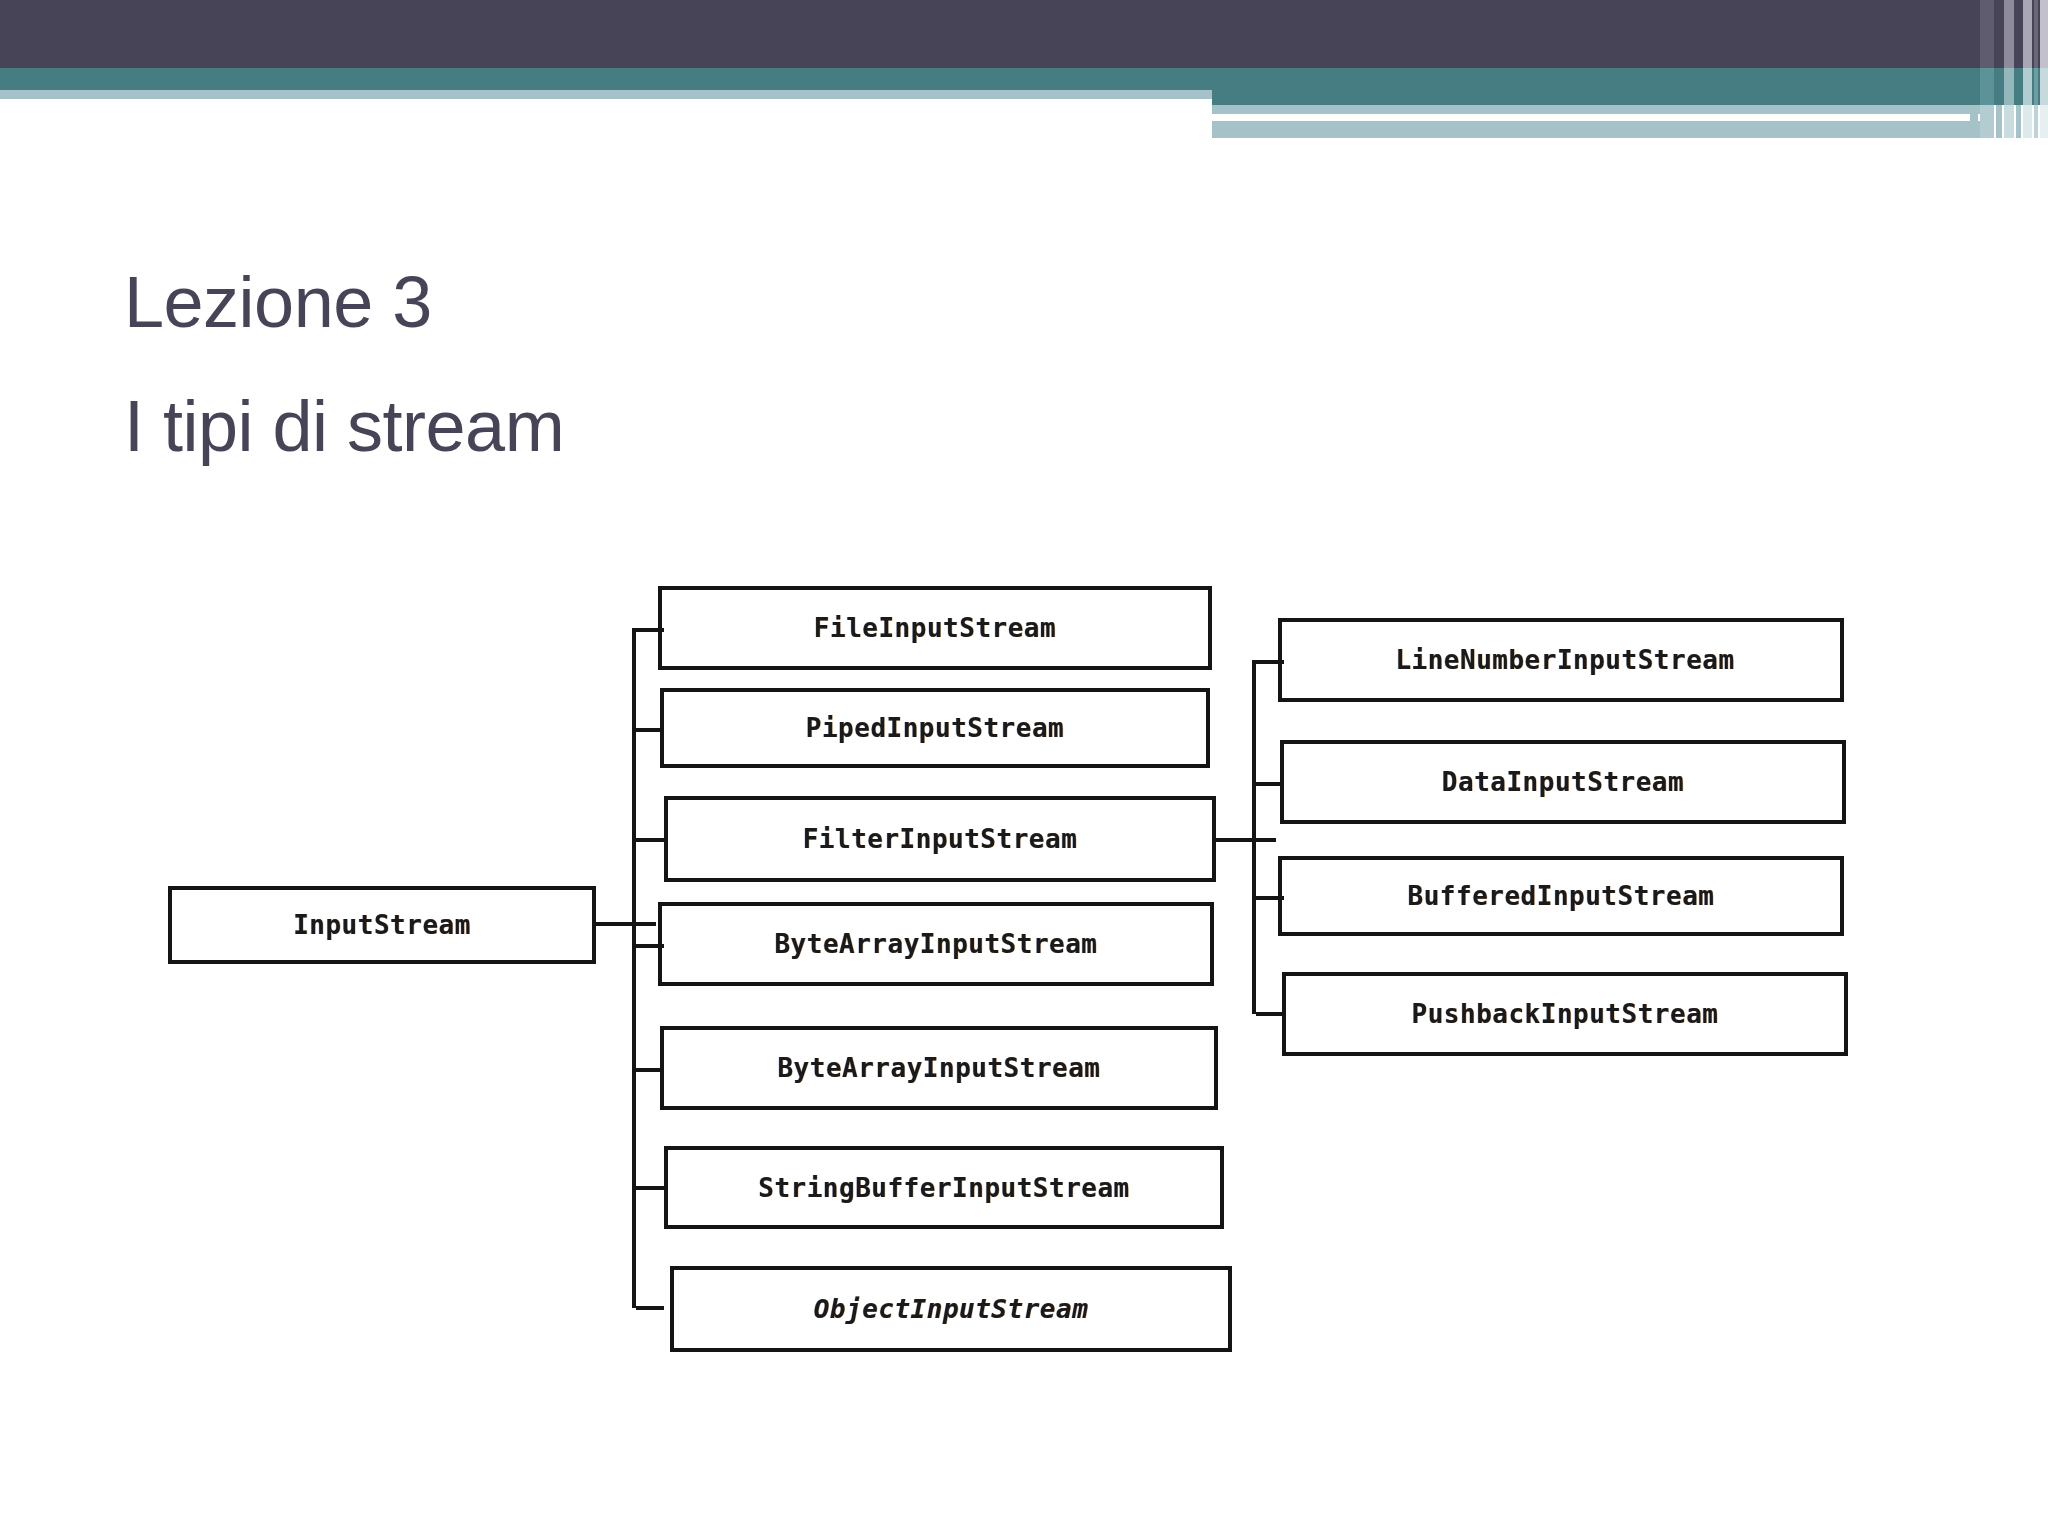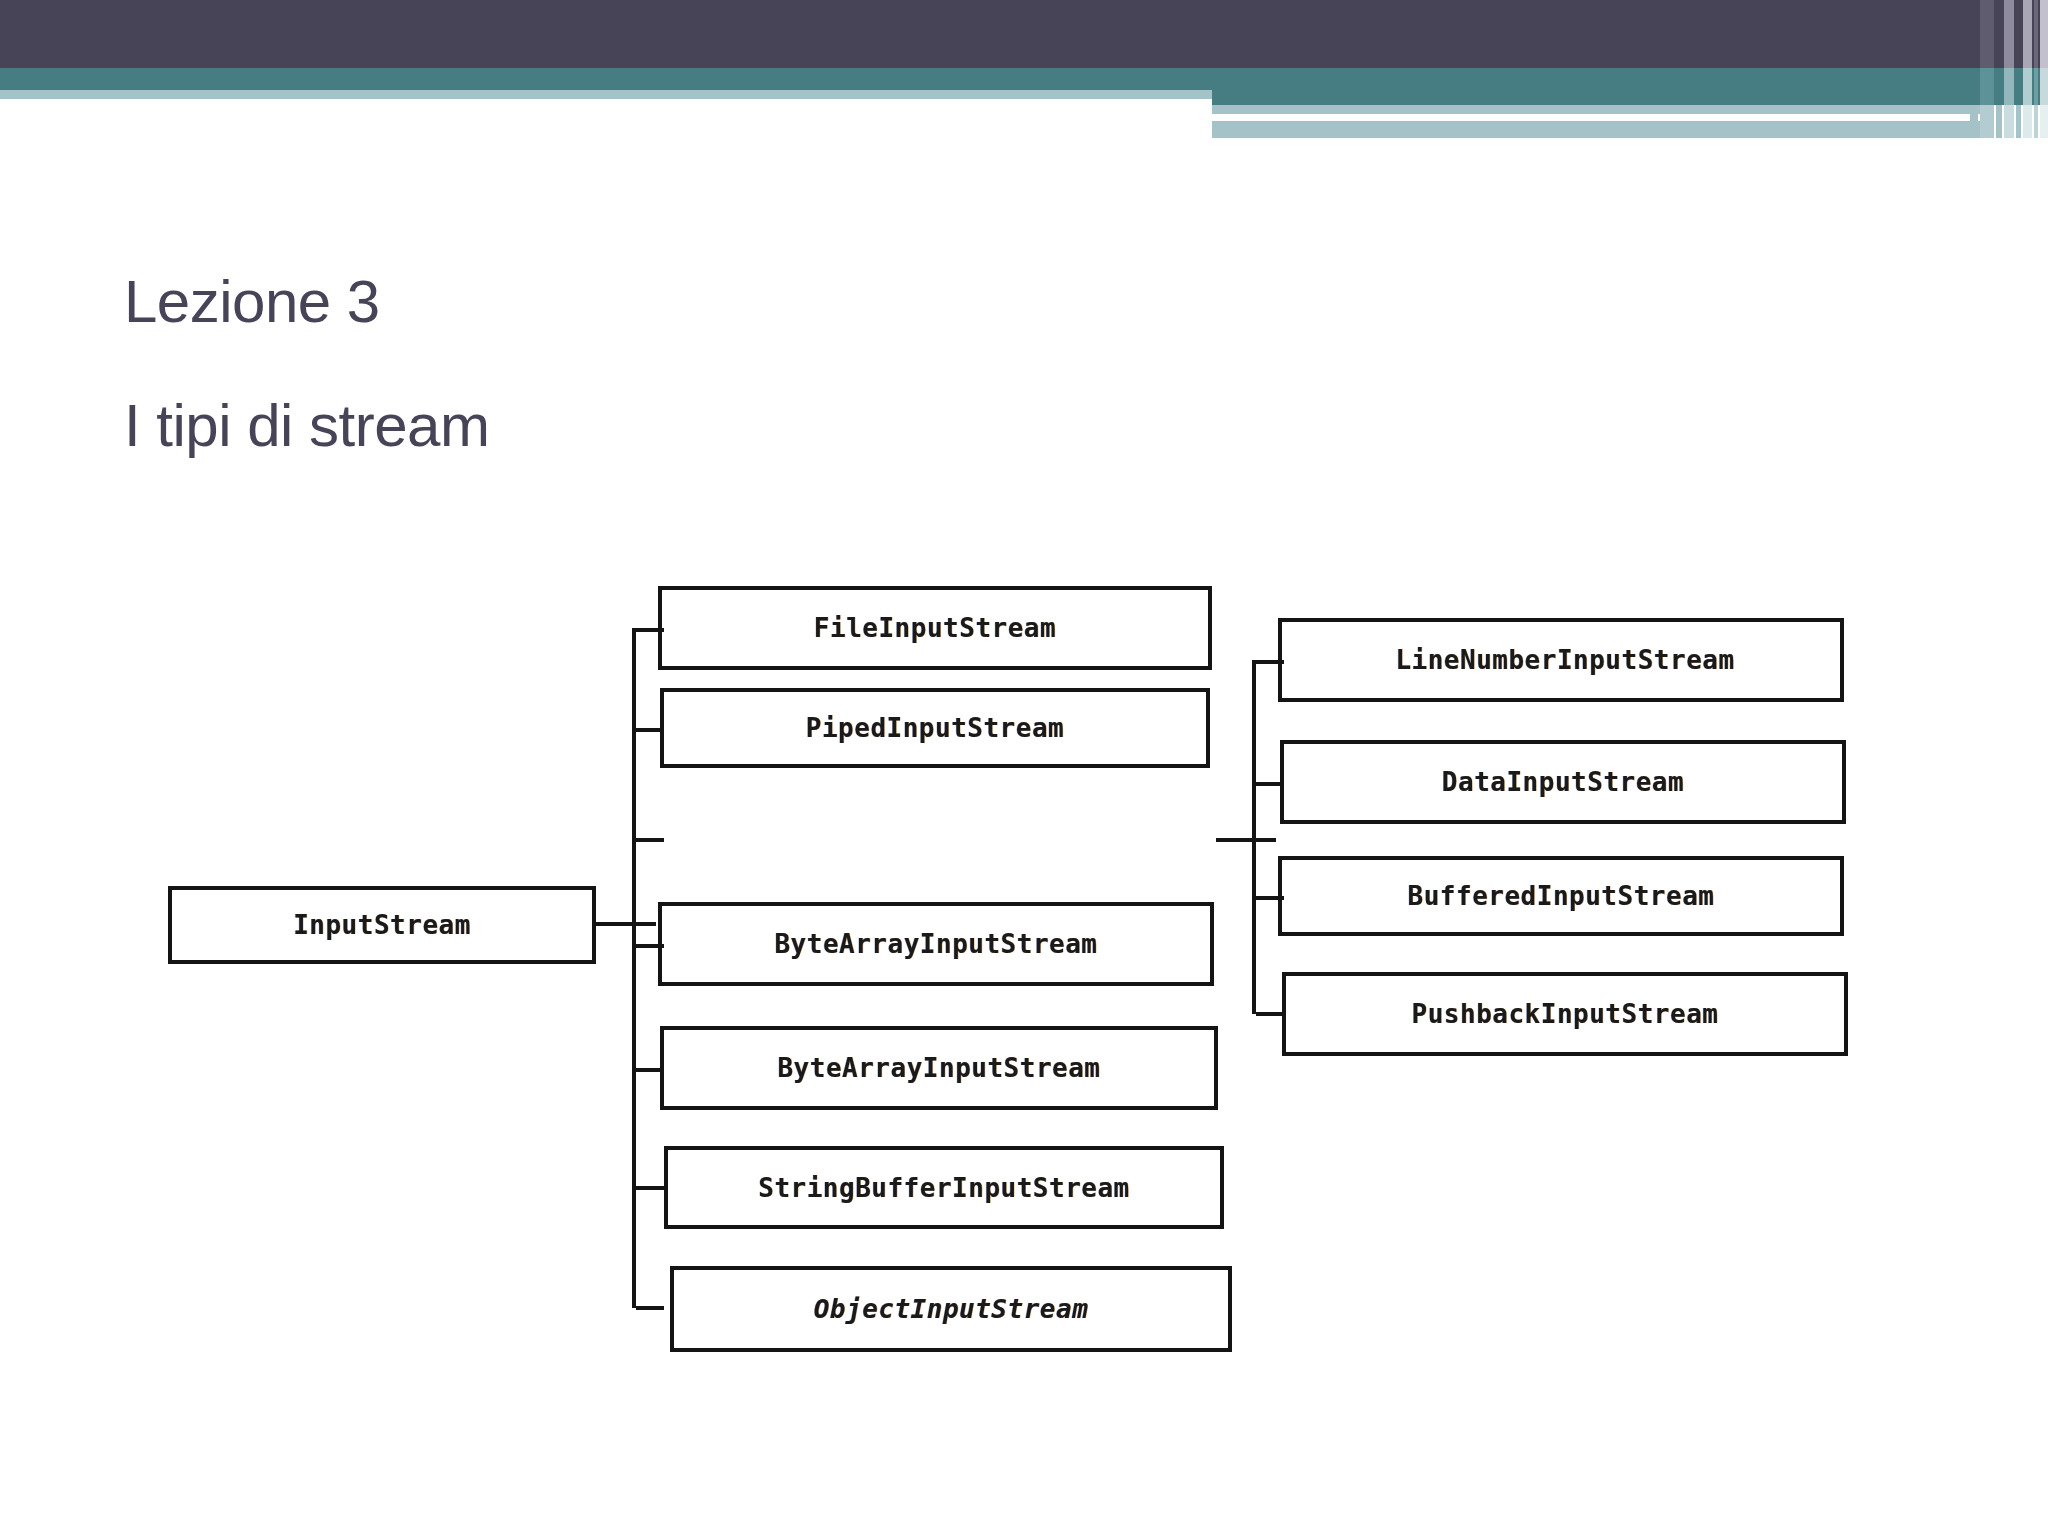--- a/index.html
+++ b/index.html
@@ -83,21 +83,21 @@
 
   
   .title-block {
     position: absolute;
     left: 124px;
     top: 240px;
     width: 1400px;
   }
   .title-line {
     color: #474458;
-    font-size: 60px;
+    font-size: 72px;
     line-height: 124px;
     font-weight: 400;
     letter-spacing: -0.5px;
     white-space: nowrap;
   }
 
   
   .diagram {
     position: absolute;
     left: 0; top: 0;
@@ -159,20 +159,23 @@
 <div class="diagram" id="diagram">
     <div class="node" style="left: 168px; top: 886px; width: 428px; height: 78px;">
       <span class="node-label">InputStream</span>
     </div>
     <div class="node" style="left: 658px; top: 586px; width: 554px; height: 84px;">
       <span class="node-label">FileInputStream</span>
     </div>
     <div class="node" style="left: 660px; top: 688px; width: 550px; height: 80px;">
       <span class="node-label">PipedInputStream</span>
     </div>
+    <div class="node" style="left: 664px; top: 796px; width: 552px; height: 86px;">
+      <span class="node-label">FilterInputStream</span>
+    </div>
     <div class="node" style="left: 658px; top: 902px; width: 556px; height: 84px;">
       <span class="node-label">ByteArrayInputStream</span>
     </div>
     <div class="node" style="left: 660px; top: 1026px; width: 558px; height: 84px;">
       <span class="node-label">ByteArrayInputStream</span>
     </div>
     <div class="node" style="left: 664px; top: 1146px; width: 560px; height: 83px;">
       <span class="node-label">StringBufferInputStream</span>
     </div>
     <div class="node" style="left: 670px; top: 1266px; width: 562px; height: 86px; font-style: italic;">

